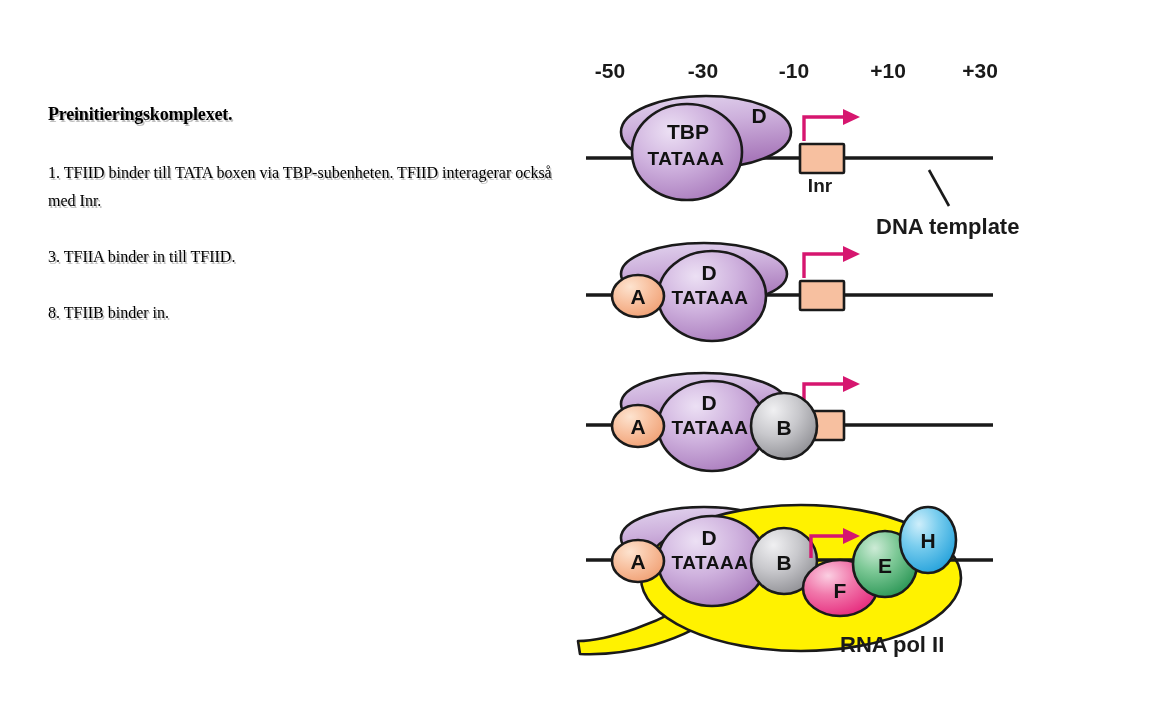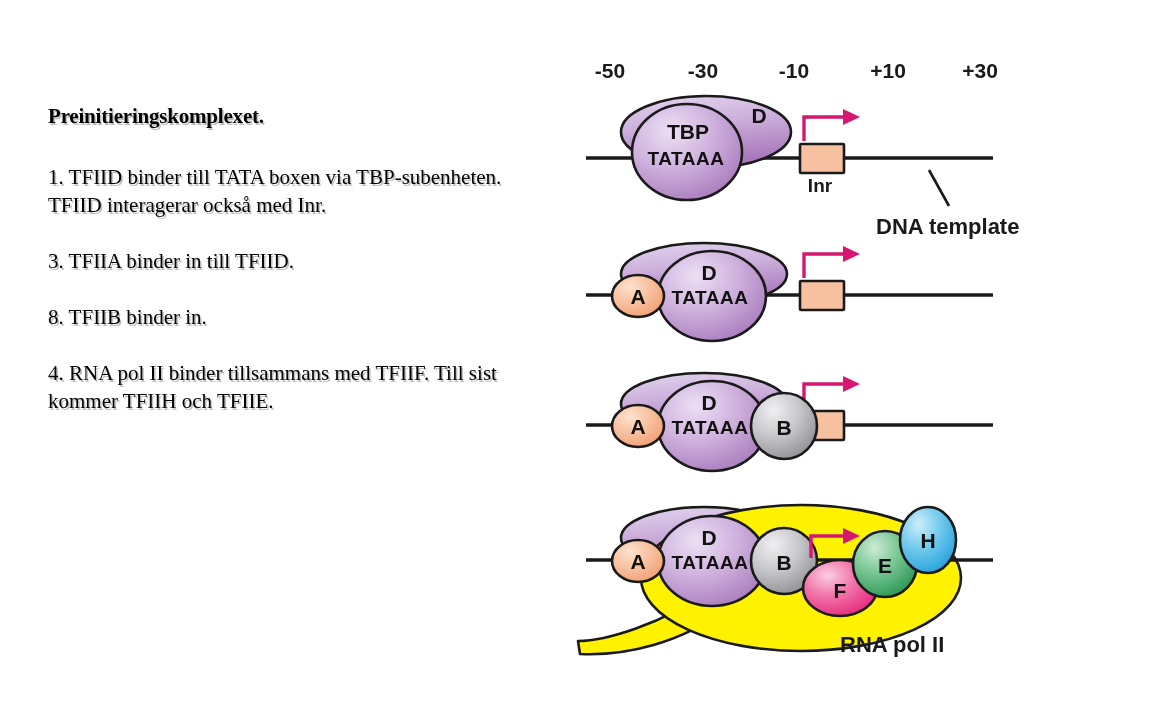--- a/index.html
+++ b/index.html
@@ -18,29 +18,29 @@
   
   #text-panel {
     position: absolute;
     left: 48px;
     top: 104px;
     width: 505px;
   }
   .slide-heading {
     font-family: "Liberation Serif", serif;
     font-weight: bold;
-    font-size: 21px;
+    font-size: 18px;
     color: #000000;
     text-shadow: 1.5px 1.5px 0 rgba(170,170,170,0.75);
     margin: 0 0 34px 0;
     letter-spacing: -0.2px;
   }
   .slide-para {
     font-family: "Liberation Serif", serif;
-    font-size: 21px;
+    font-size: 16px;
     line-height: 28px;
     color: #000000;
     text-shadow: 1.5px 1.5px 0 rgba(170,170,170,0.75);
     margin: 16px 0 28px 0;
   }
 
   
   #figure-panel {
     position: absolute;
     left: 572px;
@@ -103,21 +103,20 @@
   }
 </style>
 </head>
 <body>
 
 <div id="text-panel">
   <div class="slide-heading">Preinitieringskomplexet.</div>
   <p class="slide-para">1. TFIID binder till TATA boxen via TBP-subenheten. TFIID interagerar också med Inr.</p>
   <p class="slide-para">3. TFIIA binder in till TFIID.</p>
   <p class="slide-para">8. TFIIB binder in.</p>
-  <p class="slide-para">4. RNA pol II binder tillsammans med TFIIF. Till sist kommer TFIIH och TFIIE.</p>
 </div>
 
 <div id="figure-panel">
 <svg id="figure-svg" width="546" height="640" viewBox="0 0 546 640" xmlns="http://www.w3.org/2000/svg">
   <defs>
 
     <linearGradient id="gradPurpleEll" x1="0" y1="0" x2="0.25" y2="1">
       <stop offset="0%" stop-color="#e3d6ef"></stop>
       <stop offset="45%" stop-color="#cdb0dc"></stop>
       <stop offset="100%" stop-color="#a878ba"></stop>

